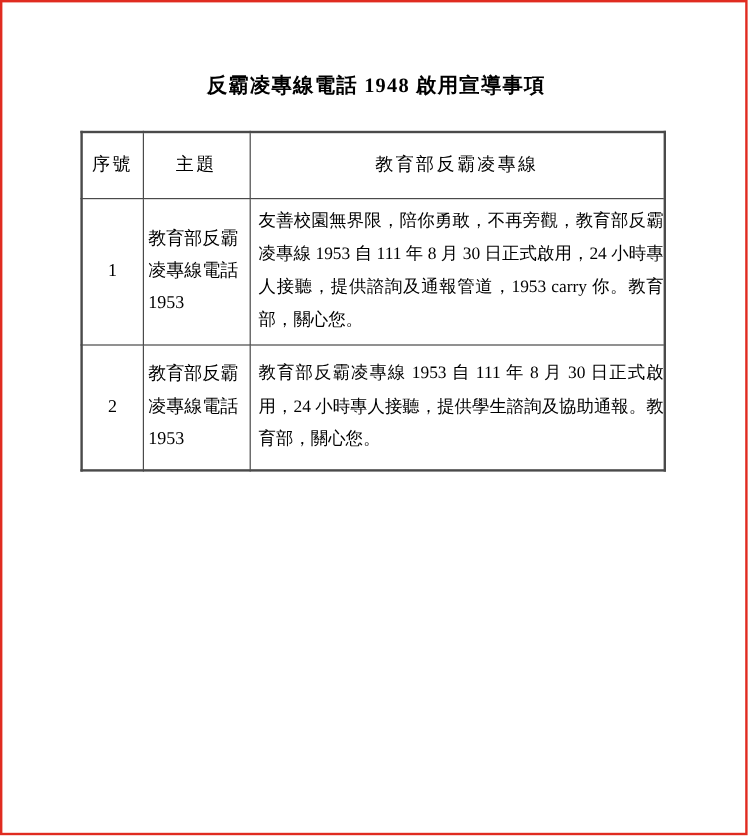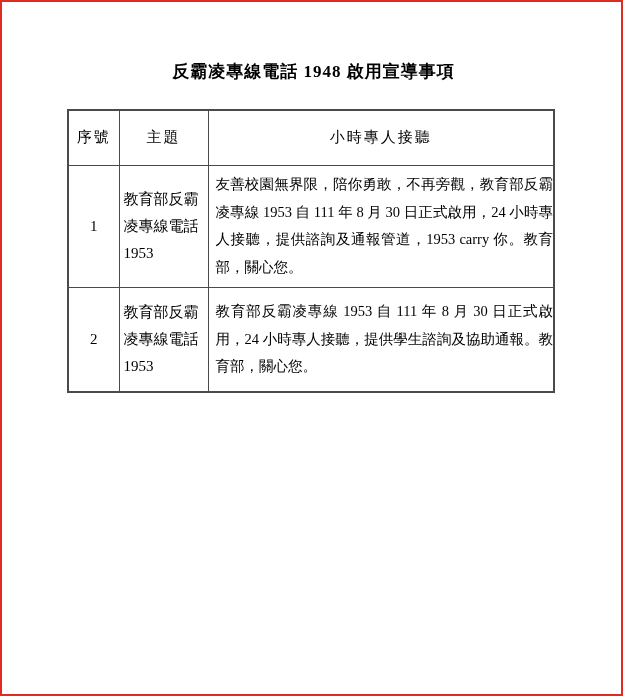--- a/index.html
+++ b/index.html
@@ -95,21 +95,21 @@
 <table class="doc-table">
   <colgroup>
     <col style="width:51px">
     <col style="width:89px">
     <col style="width:346px">
   </colgroup>
   <thead>
     <tr class="header-row">
       <th>序號</th>
       <th>主題</th>
-      <th>小時專人接聽</th>
+      <th>教育部反霸凌專線</th>
     </tr>
   </thead>
   <tbody>
     <tr class="data-row-1">
       <td class="c-seq">1</td>
       <td class="c-topic">
         <div class="topic-inner">教育部反霸凌專線電話 1953</div>
       </td>
       <td class="c-content">友善校園無界限，陪你勇敢，不再旁觀，教育部反霸凌專線 1953 自 111 年 8 月 30 日正式啟用，24 小時專人接聽，提供諮詢及通報管道，1953 carry 你。教育部，關心您。</td>
     </tr>

